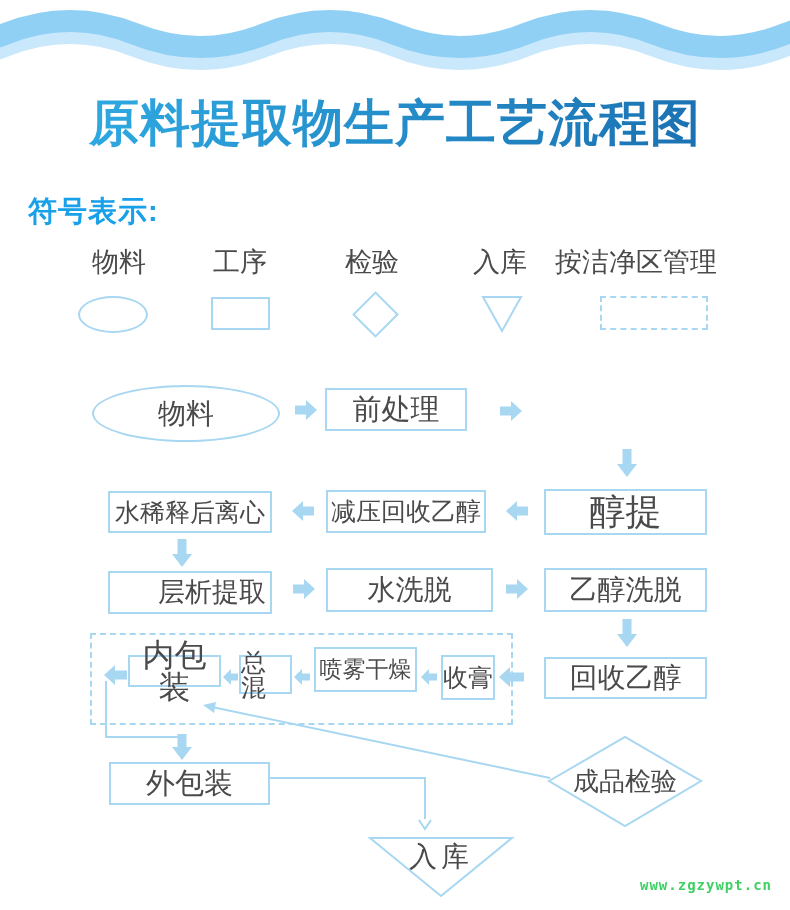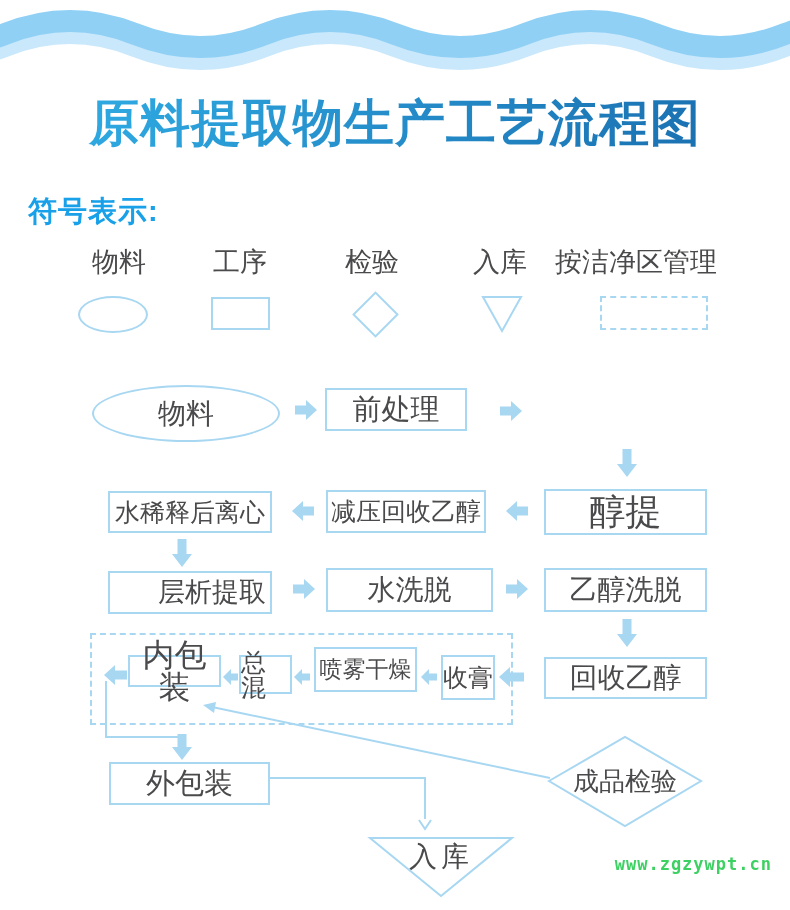--- a/index.html
+++ b/index.html
@@ -28,21 +28,21 @@
   .shape{border:2px solid var(--accent);background:#ffffff;}
   .node{
     border:2px solid var(--accent);background:#ffffff;
     display:flex;align-items:center;justify-content:center;
     color:var(--ink);font-size:28px;line-height:1;z-index:2;
   }
   .ellipse{border-radius:50%;}
   .dashed{border:2px dashed var(--accent);background:transparent;z-index:1;}
   .free-label{display:flex;align-items:center;justify-content:center;color:var(--ink);z-index:4;}
   .overlay{position:absolute;left:0;top:0;width:790px;height:910px;z-index:3;pointer-events:none;}
-  .watermark{left:0;top:854px;width:772px;text-align:right;font-size:17px;letter-spacing:1px;
+  .watermark{left:0;top:877px;width:772px;text-align:right;font-size:14px;letter-spacing:1px;
     color:var(--wm-green);font-family:"DejaVu Sans Mono","Liberation Mono",monospace;font-weight:bold;z-index:6;}
 </style>
 </head>
 <body>
 
 <div class="canvas">
 
   <svg class="wave-svg" viewBox="0 0 790 72" xmlns="http://www.w3.org/2000/svg">
     <path d="M-125 46 Q-60 72 5 46 T135 46 T265 46 T395 46 T525 46 T655 46 T785 46 T915 46" fill="none" stroke="#C9E8FB" stroke-width="22"></path>
     <path d="M-125 34 Q-60 60 5 34 T135 34 T265 34 T395 34 T525 34 T655 34 T785 34 T915 34" fill="none" stroke="#90D0F5" stroke-width="22"></path>

